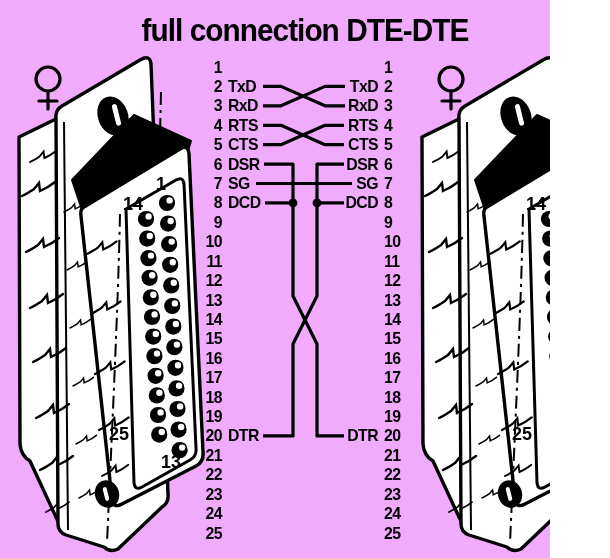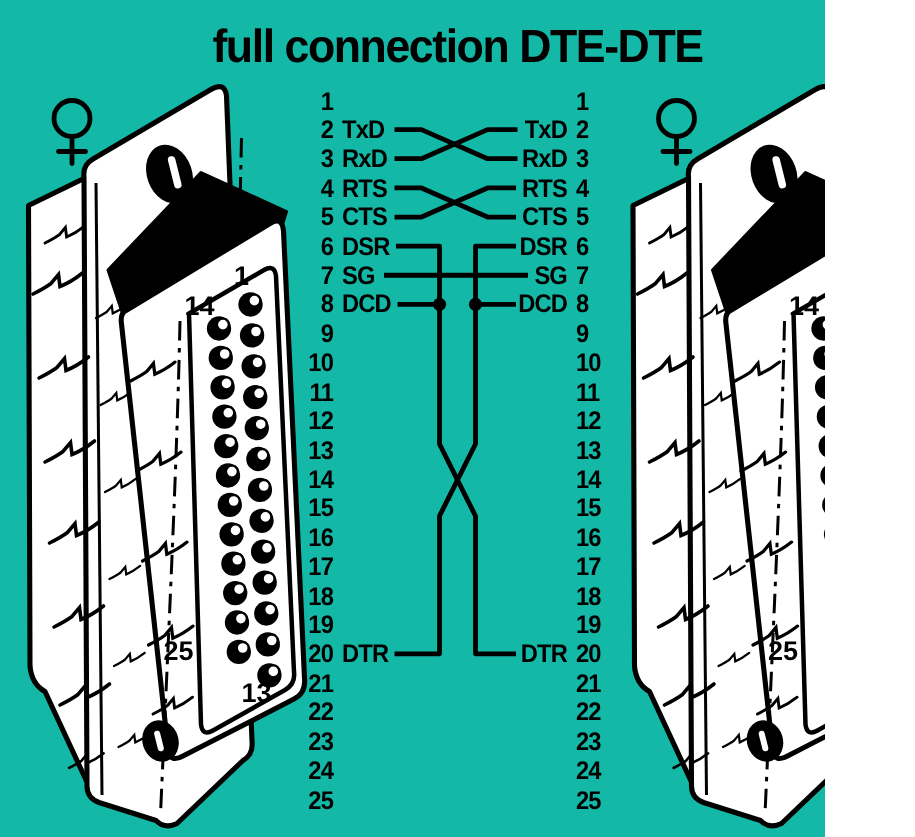--- a/index.html
+++ b/index.html
@@ -1,20 +1,20 @@
 <!DOCTYPE html>
 <html><head>
 <meta charset="utf-8">
 <style>
   html,body{margin:0;padding:0;}
   body{
     width:610px;height:558px;background:#ffffff;
     font-family:"Liberation Sans", sans-serif;
   }
-  .stage{position:relative;width:550px;height:558px;overflow:hidden;background:#14b8a6;}
+  .stage{position:relative;width:550px;height:558px;overflow:hidden;background:#f0abfc;}
   .title{
     position:absolute;top:13px;left:0;width:610px;margin:0;
     text-align:center;font-size:31px;font-weight:bold;letter-spacing:-1px;color:#000;
     transform:scaleX(.96);transform-origin:center;
   }
   svg.art{position:absolute;left:0;top:0;width:610px;height:558px;}
   #pin-rows{position:absolute;left:0;top:0;width:610px;height:558px;pointer-events:none;}
   .pt{
     position:absolute;font-size:17px;font-weight:bold;letter-spacing:-0.6px;
     line-height:19px;color:#000;white-space:nowrap;transform:scaleX(.93);

